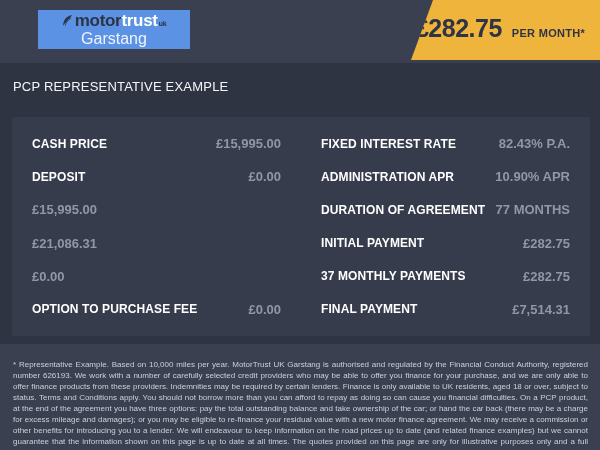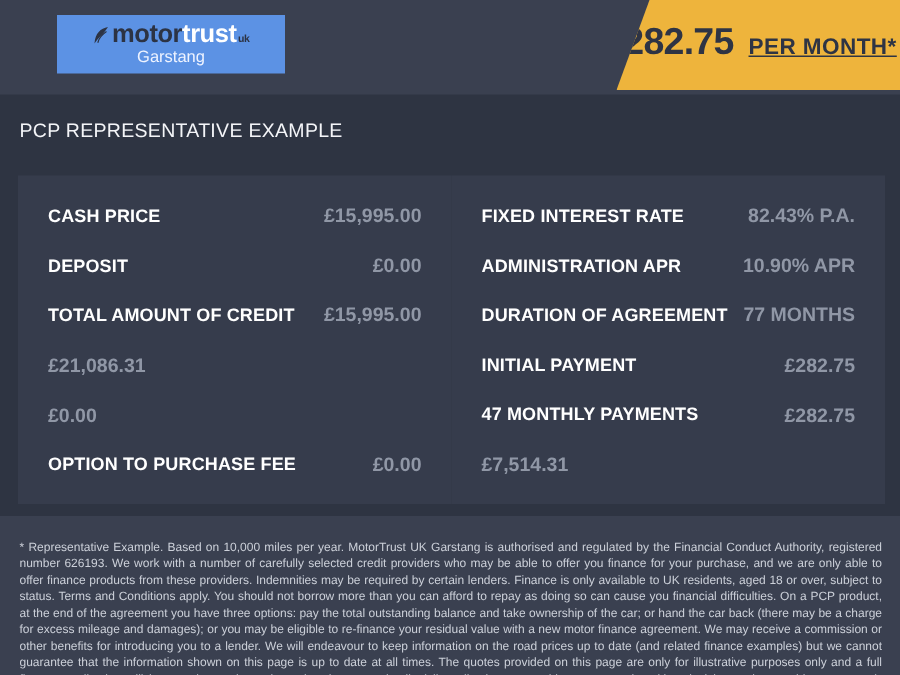--- a/index.html
+++ b/index.html
@@ -50,21 +50,21 @@
   .logo-motor { color: #2c3344; }
   .logo-trust { color: #ffffff; }
   .logo-uk {
     color: #2c3344;
     font-size: 7px;
     font-weight: bold;
     margin-left: 1px;
   }
   .logo-location {
     color: #eef3ff;
-    font-size: 11px;
+    font-size: 16px;
     margin-top: 1px;
   }
   
   .price-banner {
     position: absolute;
     right: 0; top: 0;
     width: 200px; height: 60px;
     background: #eeb43c;
     clip-path: polygon(33px 0, 100% 0, 100% 100%, 11px 100%);
     display: flex;
@@ -73,26 +73,25 @@
     padding-top: 14px;
     box-sizing: border-box;
   }
   .price-amount {
     font-size: 25px;
     font-weight: bold;
     color: #2e3444;
     letter-spacing: -0.5px;
   }
   .price-period {
-    font-size: 15px;
+    font-size: 11px;
     font-weight: bold;
     color: #2e3444;
     margin-left: 10px;
     letter-spacing: 0.3px;
-    text-decoration: underline;
   }
   
   .main-body {
     position: absolute;
     top: 63px; left: 0;
     width: 600px; height: 281px;
     background: #2e3442;
   }
   .page-title {
     position: absolute;
@@ -186,21 +185,20 @@
       <div class="panel">
         <div class="fin-row">
           <span class="fin-label">CASH PRICE</span>
           <span class="fin-value">£15,995.00</span>
         </div>
         <div class="fin-row">
           <span class="fin-label">DEPOSIT</span>
           <span class="fin-value">£0.00</span>
         </div>
         <div class="fin-row">
-          <span class="fin-label">TOTAL AMOUNT OF CREDIT</span>
           <span class="fin-value">£15,995.00</span>
         </div>
         <div class="fin-row">
           <span class="fin-value">£21,086.31</span>
         </div>
         <div class="fin-row">
           <span class="fin-value">£0.00</span>
         </div>
         <div class="fin-row">
           <span class="fin-label">OPTION TO PURCHASE FEE</span>
@@ -219,24 +217,25 @@
         </div>
         <div class="fin-row">
           <span class="fin-label">DURATION OF AGREEMENT</span>
           <span class="fin-value">77 MONTHS</span>
         </div>
         <div class="fin-row">
           <span class="fin-label">INITIAL PAYMENT</span>
           <span class="fin-value">£282.75</span>
         </div>
         <div class="fin-row">
-          <span class="fin-label">47 MONTHLY PAYMENTS</span>
+          <span class="fin-label">37 MONTHLY PAYMENTS</span>
           <span class="fin-value">£282.75</span>
         </div>
         <div class="fin-row">
+          <span class="fin-label">FINAL PAYMENT</span>
           <span class="fin-value">£7,514.31</span>
         </div>
       </div>
 
     </div>
   </div>
 
   <div class="footer-band">
     <div class="disclaimer">* Representative Example. Based on 10,000 miles per year. MotorTrust UK Garstang is authorised and regulated by the Financial Conduct Authority, registered number 626193. We work with a number of carefully selected credit providers who may be able to offer you finance for your purchase, and we are only able to offer finance products from these providers. Indemnities may be required by certain lenders. Finance is only available to UK residents, aged 18 or over, subject to status. Terms and Conditions apply. You should not borrow more than you can afford to repay as doing so can cause you financial difficulties. On a PCP product, at the end of the agreement you have three options: pay the total outstanding balance and take ownership of the car; or hand the car back (there may be a charge for excess mileage and damages); or you may be eligible to re-finance your residual value with a new motor finance agreement. We may receive a commission or other benefits for introducing you to a lender. We will endeavour to keep information on the road prices up to date (and related finance examples) but we cannot guarantee that the information shown on this page is up to date at all times. The quotes provided on this page are only for illustrative purposes only and a full finance application will have to be made to determine the exact details (all applications are subject to an underwriting decision and are subject to status). MotorTrust UK Garstang acts as a credit broker and not a lender. Address: Garstang Road, Preston, PR3 0BT</div>
   </div>

